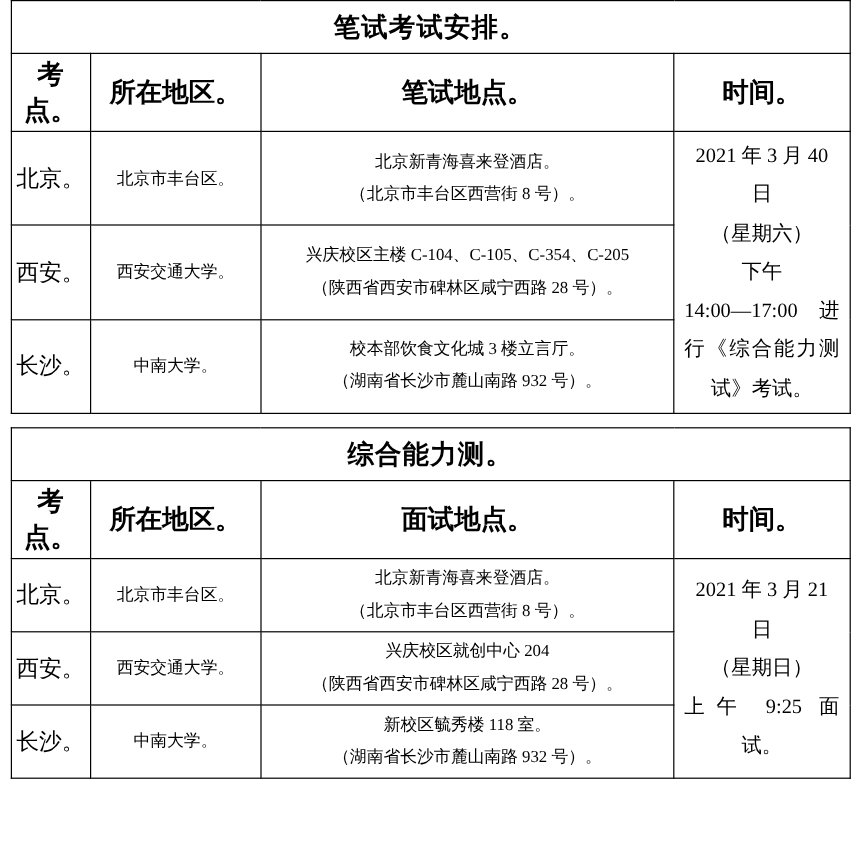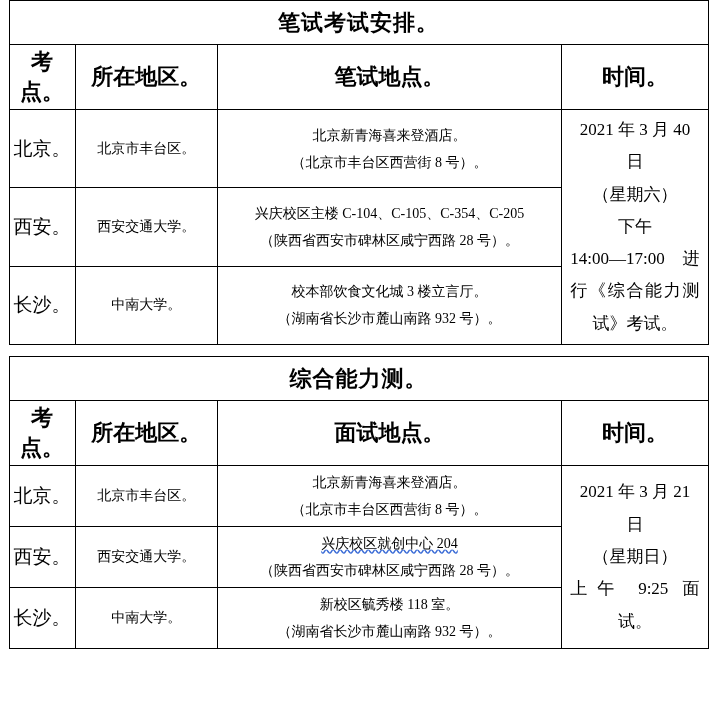--- a/index.html
+++ b/index.html
@@ -77,21 +77,20 @@
   .spacer {
     height: 11px;
     line-height: 11px;
     font-size: 1px;
   }
   .col-site { width: 66px; }
   .col-region { width: 142px; }
   .col-venue { width: 344px; }
   .col-time { width: 146px; }
   .underline-wavy {
-    text-decoration: underline;
     text-decoration-style: wavy;
     text-decoration-color: #3a6bd6;
   }
 </style>
 </head>
 <body>
 
 <div class="page">
 
   <table class="sched">

